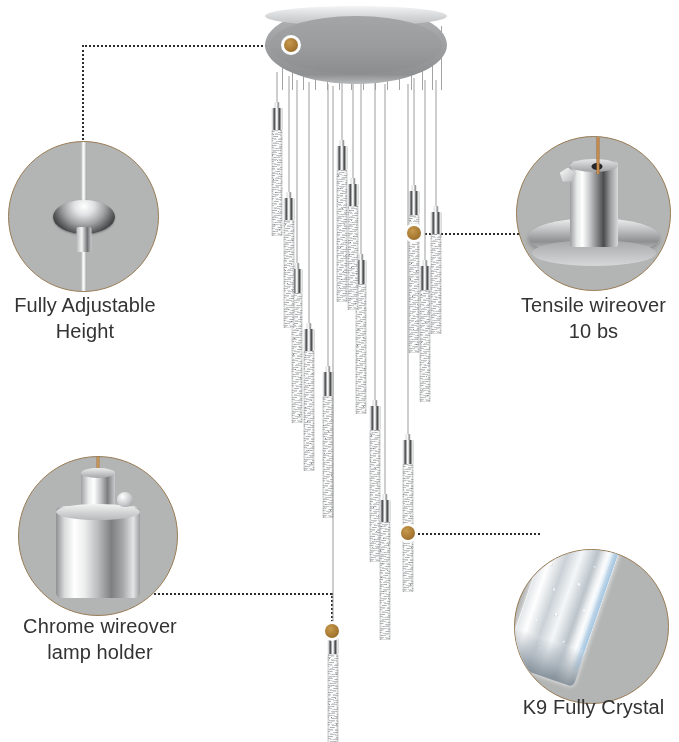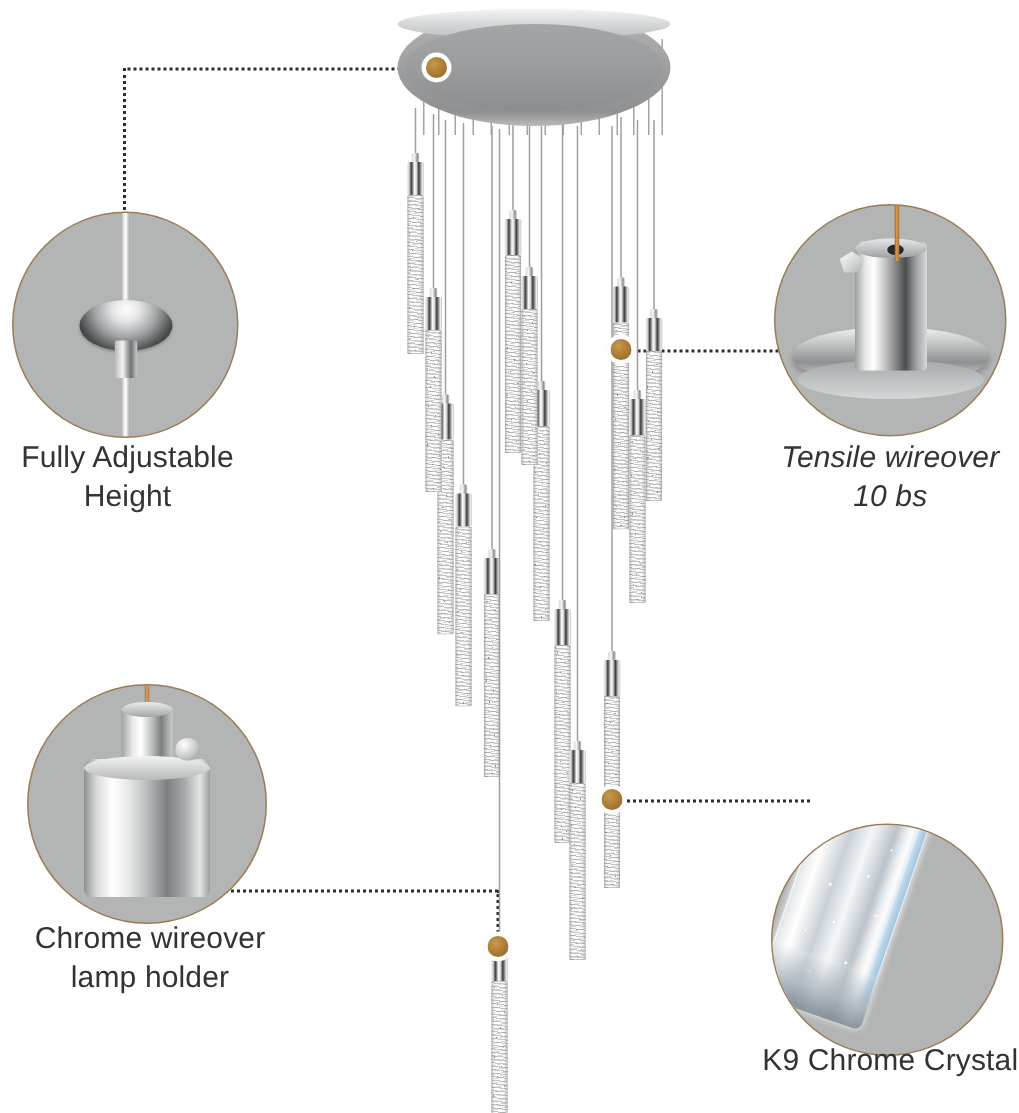--- a/index.html
+++ b/index.html
@@ -456,21 +456,21 @@
       <div class="art">
         <div class="tw-disc"></div>
         <div class="tw-disc2"></div>
         <div class="tw-cyl"></div>
         <div class="tw-cyl-top"></div>
         <div class="tw-hole"></div>
         <div class="tw-wire"></div>
         <div class="tw-gem"></div>
       </div>
     </div>
-    <div class="caption" style="left: 508px; top: 292px; width: 171px; font-style: italic;">Tensile wireover
+    <div class="caption" style="left: 508px; top: 292px; width: 171px;">Tensile wireover
 10 bs</div>
   </div>
 
   <div class="callout" id="co-2" style="left: 0px; top: 0px;">
     <div class="bubble" style="left: 18px; top: 456px; width: 160px; height: 160px;">
       <div class="art">
         <div class="ch-cord"></div>
         <div class="ch-neck"></div>
         <div class="ch-neck-top"></div>
         <div class="ch-body"></div>
@@ -486,16 +486,16 @@
     <div class="bubble" style="left: 514px; top: 549px; width: 155px; height: 155px;">
       <div class="art">
         <div class="k9-rod">
           <div class="k9-bubbles"></div>
           <div class="k9-facet"></div>
           <div class="k9-blue"></div>
           <div class="k9-tip"></div>
         </div>
       </div>
     </div>
-    <div class="caption" style="left: 508px; top: 694px; width: 171px;">K9 Chrome Crystal</div>
+    <div class="caption" style="left: 508px; top: 694px; width: 171px;">K9 Fully Crystal</div>
   </div>
 
 </div>
 
 </body></html>

